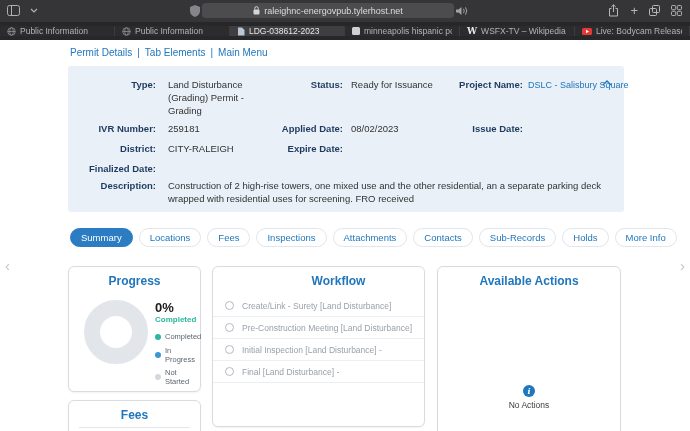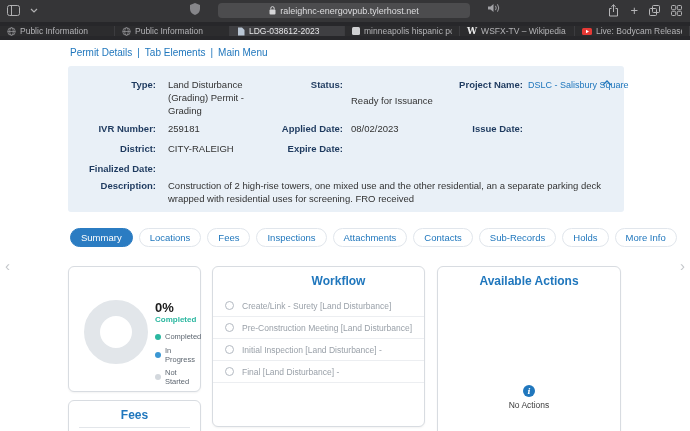--- a/index.html
+++ b/index.html
@@ -3,21 +3,21 @@
 <meta charset="utf-8">
 <style>
   *{margin:0;padding:0;box-sizing:border-box;}
   html,body{width:690px;height:431px;}
   body{font-family:"Liberation Sans",sans-serif;background:#fff;}
   .screen{position:relative;width:690px;height:431px;overflow:hidden;background:#fff;}
 
   
   .toolbar{position:absolute;top:0;left:0;width:100%;height:22px;background:#353537;}
   .tl-icons{position:absolute;left:7px;top:5px;display:flex;gap:10px;align-items:center;}
-  .addr-group{position:absolute;left:190px;top:3px;display:flex;align-items:flex-start;gap:18px;}
+  .addr-group{position:absolute;left:190px;top:3px;display:flex;align-items:center;gap:2px;}
   .addr-pill{display:flex;align-items:center;justify-content:center;gap:4px;width:252px;height:15px;background:#4c4c4e;border-radius:4px;cursor:text;}
   .addr-text{font-size:9px;color:#dcdcde;}
   .tr-icons{position:absolute;right:8px;top:4px;display:flex;gap:11px;align-items:center;}
   .plus{color:#b6b6b8;font-size:13px;line-height:12px;font-weight:400;cursor:pointer;}
 
   
   .tabstrip{position:absolute;top:22px;left:0;width:100%;height:18px;display:flex;background:#27272a;align-items:center;}
   .tab{flex:1 1 0;min-width:0;display:flex;align-items:center;gap:4px;padding:0 7px;background:#2c2c2e;border-right:1px solid #3c3c3f;color:#b3b3b6;cursor:pointer;}
   .tab.active{background:#3f3f42;color:#e6e6e8;}
   .tab-label{font-size:8.5px;white-space:nowrap;overflow:hidden;}
@@ -211,21 +211,21 @@
     <section class="panel">
       <span class="chev-up">
         <svg width="10" height="6" viewBox="0 0 10 6">
             <path d="M1 5 L5 1 L9 5" stroke="#2077bd" fill="none" stroke-width="1.3"></path>
           </svg>
       </span>
 
       <span class="f-label" style="left:0;top:13px;">Type:</span>
       <span class="f-value" style="left:100px;top:13px;width:95px;">Land Disturbance (Grading) Permit - Grading</span>
       <span class="f-label" style="left:187px;top:13px;">Status:</span>
-      <span class="f-value" style="left:283px;top:29px;">Ready for Issuance</span>
+      <span class="f-value" style="left:283px;top:13px;">Ready for Issuance</span>
       <span class="f-label c3" style="left:360px;top:13px;">Project Name:</span>
       <span class="f-value link" style="left:460px;top:13px;">DSLC - Salisbury Square</span>
 
       <span class="f-label" style="left:0;top:57px;">IVR Number:</span>
       <span class="f-value" style="left:100px;top:57px;">259181</span>
       <span class="f-label" style="left:187px;top:57px;">Applied Date:</span>
       <span class="f-value" style="left:283px;top:57px;">08/02/2023</span>
       <span class="f-label c3" style="left:360px;top:57px;">Issue Date:</span>
       <span class="f-value" style="left:463px;top:57px;"></span>
 
@@ -250,20 +250,21 @@
       <span class="pill">Contacts</span>
       <span class="pill">Sub-Records</span>
       <span class="pill">Holds</span>
       <span class="pill">More Info</span>
     </nav>
 
     <span class="car-prev">‹</span>
     <span class="car-next">›</span>
 
     <section class="card" id="card-progress">
+      <div class="card-title">Progress</div>
       <div class="donut" style="border-color: rgb(226, 230, 234);"></div>
       <div class="pct">0%</div>
       <div class="pct-cap" style="color: rgb(43, 183, 160);">Completed</div>
       <div class="legend">
         <div class="leg-row">
           <span class="leg-dot" style="background-color: rgb(43, 183, 160);"></span>
           <span class="leg-label">Completed</span>
         </div>
         <div class="leg-row">
           <span class="leg-dot" style="background-color: rgb(59, 151, 211);"></span>

